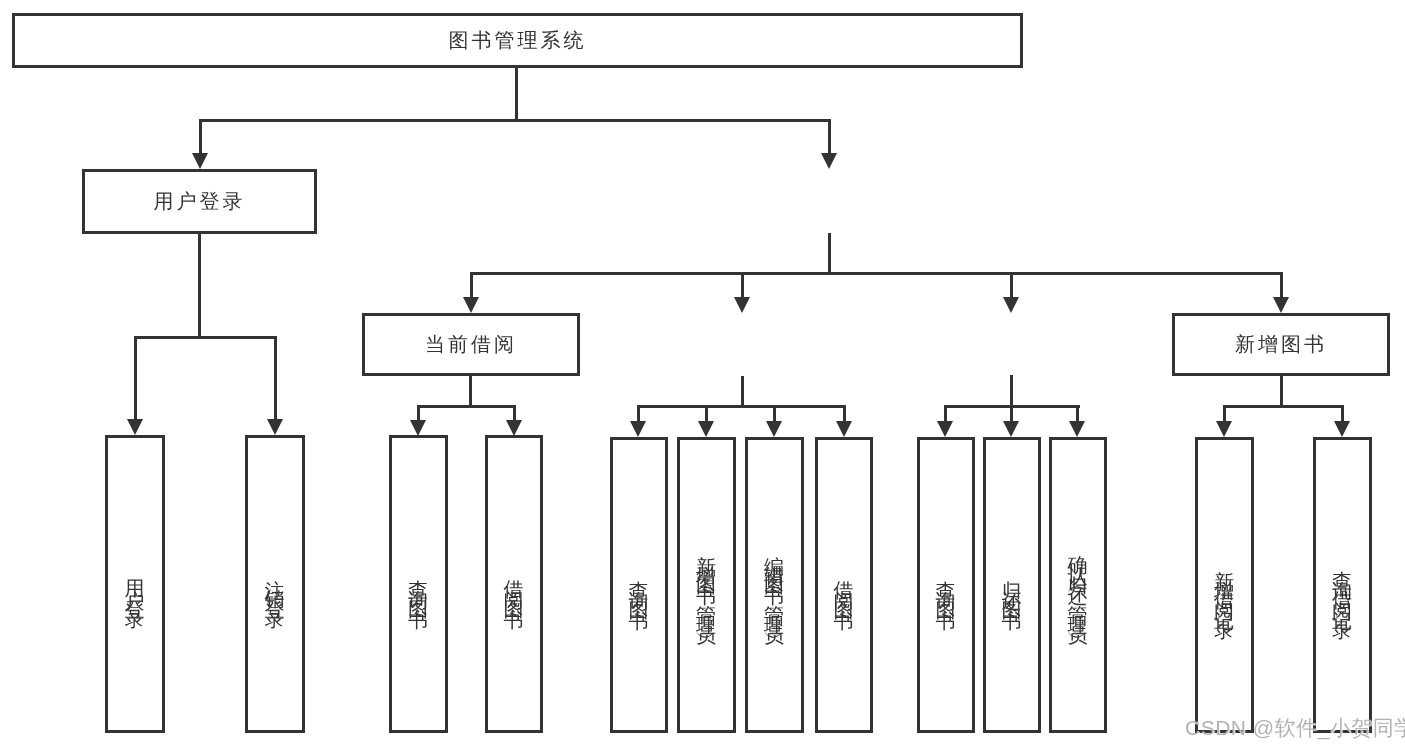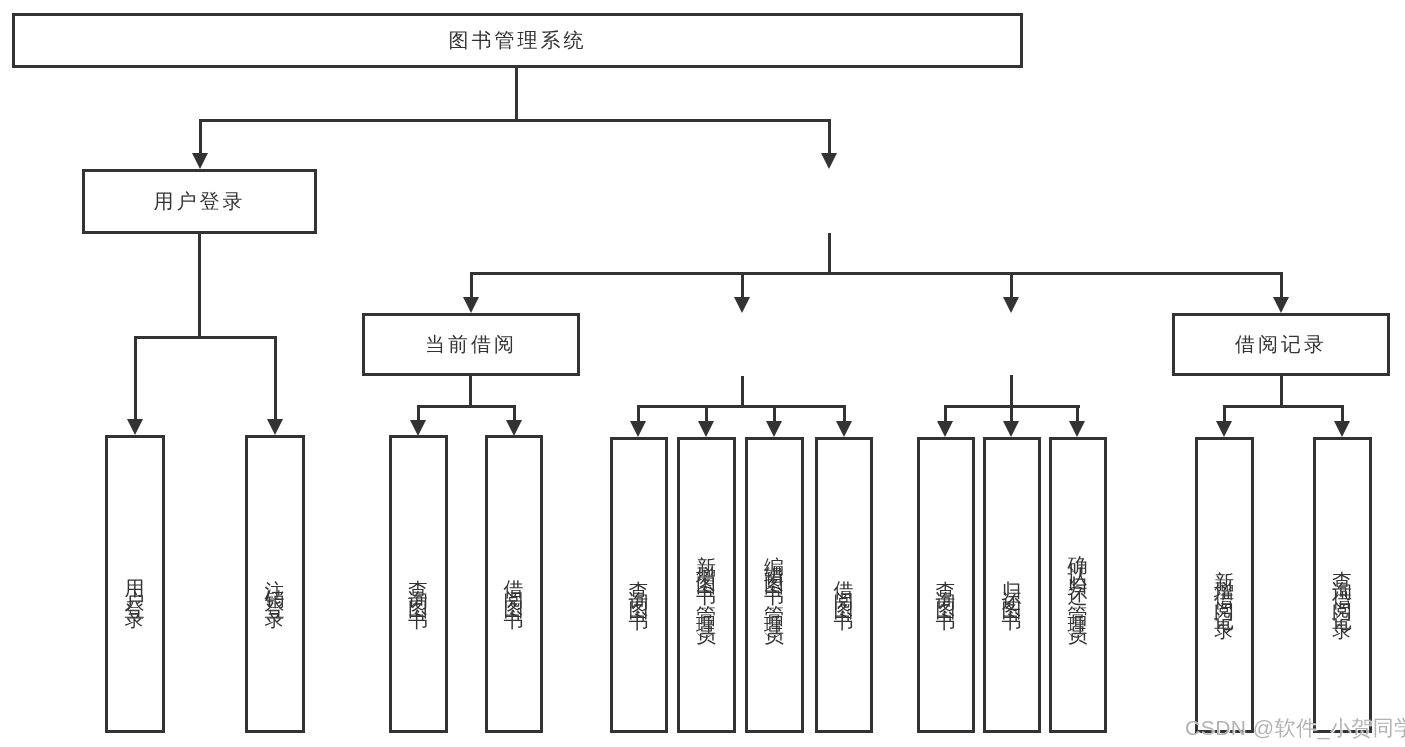--- a/index.html
+++ b/index.html
@@ -98,21 +98,21 @@
   <div class="arrow" style="left:734px;top:297px;"></div>
   <div class="line" style="left:1010px;top:272px;width:3px;height:27px;"></div>
   <div class="arrow" style="left:1003px;top:297px;"></div>
   <div class="line" style="left:1280px;top:272px;width:3px;height:27px;"></div>
   <div class="arrow" style="left:1273px;top:297px;"></div>
 
   <div class="box" style="left:362px;top:313px;width:218px;height:63px;">
     <span>当前借阅</span>
   </div>
   <div class="box" style="left:1172px;top:313px;width:218px;height:63px;">
-    <span>借阅记录</span>
+    <span>新增图书</span>
   </div>
 
   <div class="line" style="left:469px;top:376px;width:3px;height:32px;"></div>
   <div class="line" style="left:417px;top:405px;width:99px;height:3px;"></div>
   <div class="line" style="left:417px;top:405px;width:3px;height:18px;"></div>
   <div class="arrow" style="left:410px;top:420px;"></div>
   <div class="line" style="left:513px;top:405px;width:3px;height:18px;"></div>
   <div class="arrow" style="left:506px;top:420px;"></div>
 
   <div class="line" style="left:741px;top:376px;width:3px;height:32px;"></div>

